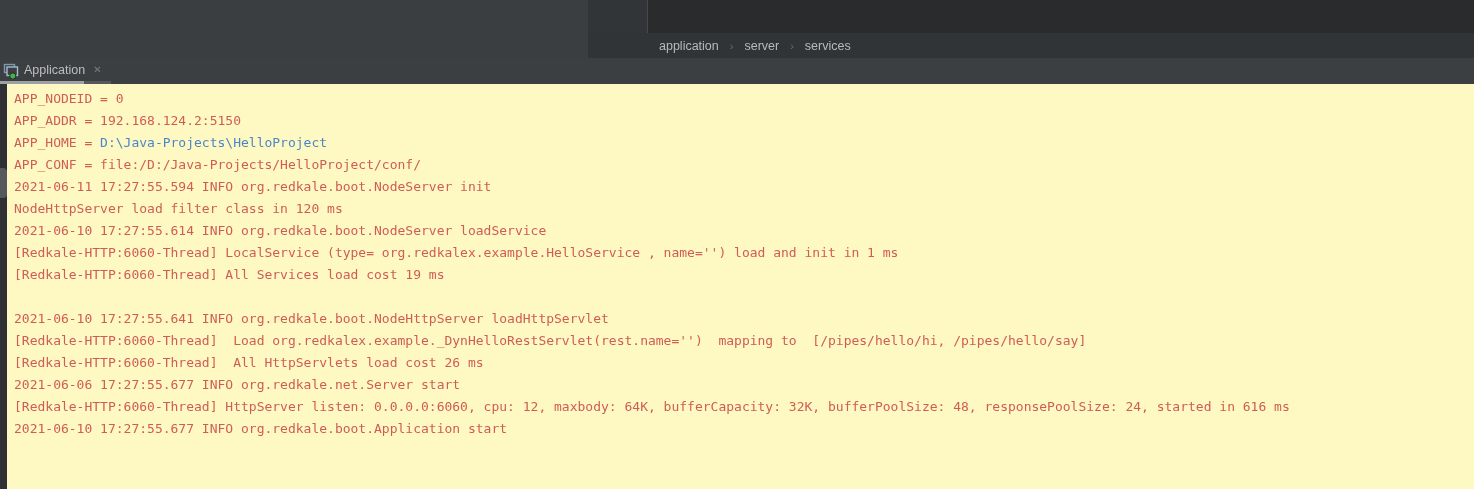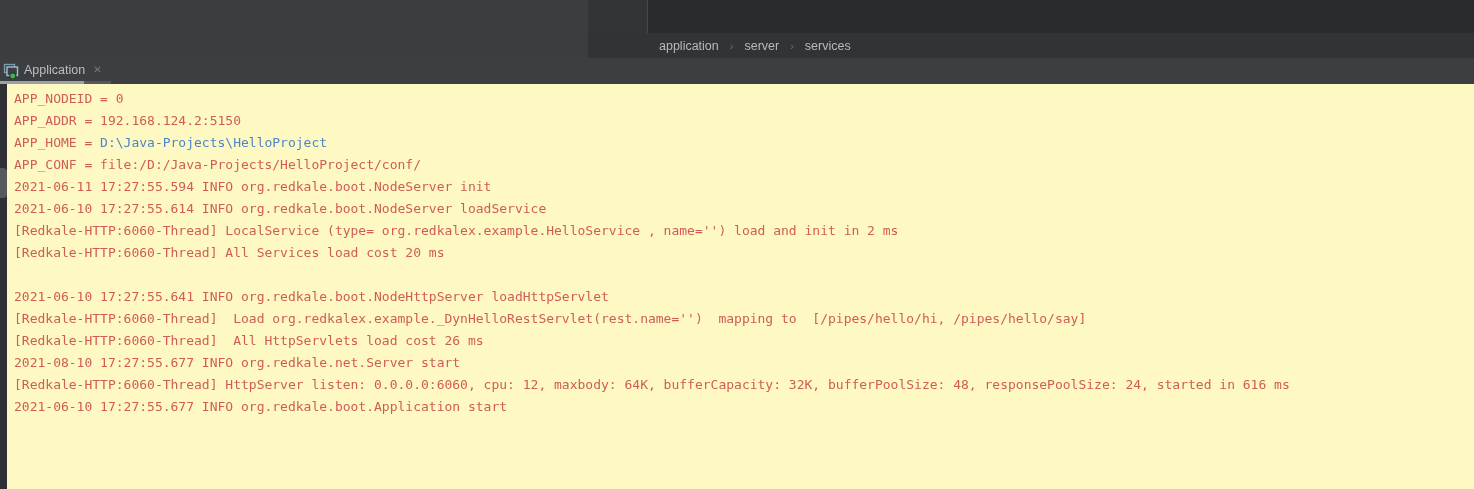--- a/index.html
+++ b/index.html
@@ -137,25 +137,26 @@
   </div>
 
   <div class="console" id="console-log">
     <div class="console-gutter-strip"></div>
     <div class="gutter-pill"></div>
   <div class="console-line"><span class="seg-error">APP_NODEID = 0</span></div>
       <div class="console-line"><span class="seg-error">APP_ADDR = 192.168.124.2:5150</span></div>
       <div class="console-line"><span class="seg-error">APP_HOME = </span><span class="seg-link">D:\Java-Projects\HelloProject</span></div>
       <div class="console-line"><span class="seg-error">APP_CONF = file:/D:/Java-Projects/HelloProject/conf/</span></div>
       <div class="console-line"><span class="seg-error">2021-06-11 17:27:55.594 INFO org.redkale.boot.NodeServer init</span></div>
+      <div class="console-line"><span class="seg-error">NodeHttpServer load filter class in 120 ms</span></div>
       <div class="console-line"><span class="seg-error">2021-06-10 17:27:55.614 INFO org.redkale.boot.NodeServer loadService</span></div>
-      <div class="console-line"><span class="seg-error">[Redkale-HTTP:6060-Thread] LocalService (type= org.redkalex.example.HelloService , name='') load and init in 2 ms</span></div>
-      <div class="console-line"><span class="seg-error">[Redkale-HTTP:6060-Thread] All Services load cost 20 ms</span></div>
+      <div class="console-line"><span class="seg-error">[Redkale-HTTP:6060-Thread] LocalService (type= org.redkalex.example.HelloService , name='') load and init in 1 ms</span></div>
+      <div class="console-line"><span class="seg-error">[Redkale-HTTP:6060-Thread] All Services load cost 19 ms</span></div>
       <div class="console-line"></div>
       <div class="console-line"><span class="seg-error">2021-06-10 17:27:55.641 INFO org.redkale.boot.NodeHttpServer loadHttpServlet</span></div>
       <div class="console-line"><span class="seg-error">[Redkale-HTTP:6060-Thread]  Load org.redkalex.example._DynHelloRestServlet(rest.name='')  mapping to  [/pipes/hello/hi, /pipes/hello/say]</span></div>
       <div class="console-line"><span class="seg-error">[Redkale-HTTP:6060-Thread]  All HttpServlets load cost 26 ms</span></div>
-      <div class="console-line"><span class="seg-error">2021-08-10 17:27:55.677 INFO org.redkale.net.Server start</span></div>
+      <div class="console-line"><span class="seg-error">2021-06-06 17:27:55.677 INFO org.redkale.net.Server start</span></div>
       <div class="console-line"><span class="seg-error">[Redkale-HTTP:6060-Thread] HttpServer listen: 0.0.0.0:6060, cpu: 12, maxbody: 64K, bufferCapacity: 32K, bufferPoolSize: 48, responsePoolSize: 24, started in 616 ms</span></div>
       <div class="console-line"><span class="seg-error">2021-06-10 17:27:55.677 INFO org.redkale.boot.Application start</span></div>
     </div>
 
 </div>
 
 </body></html>

